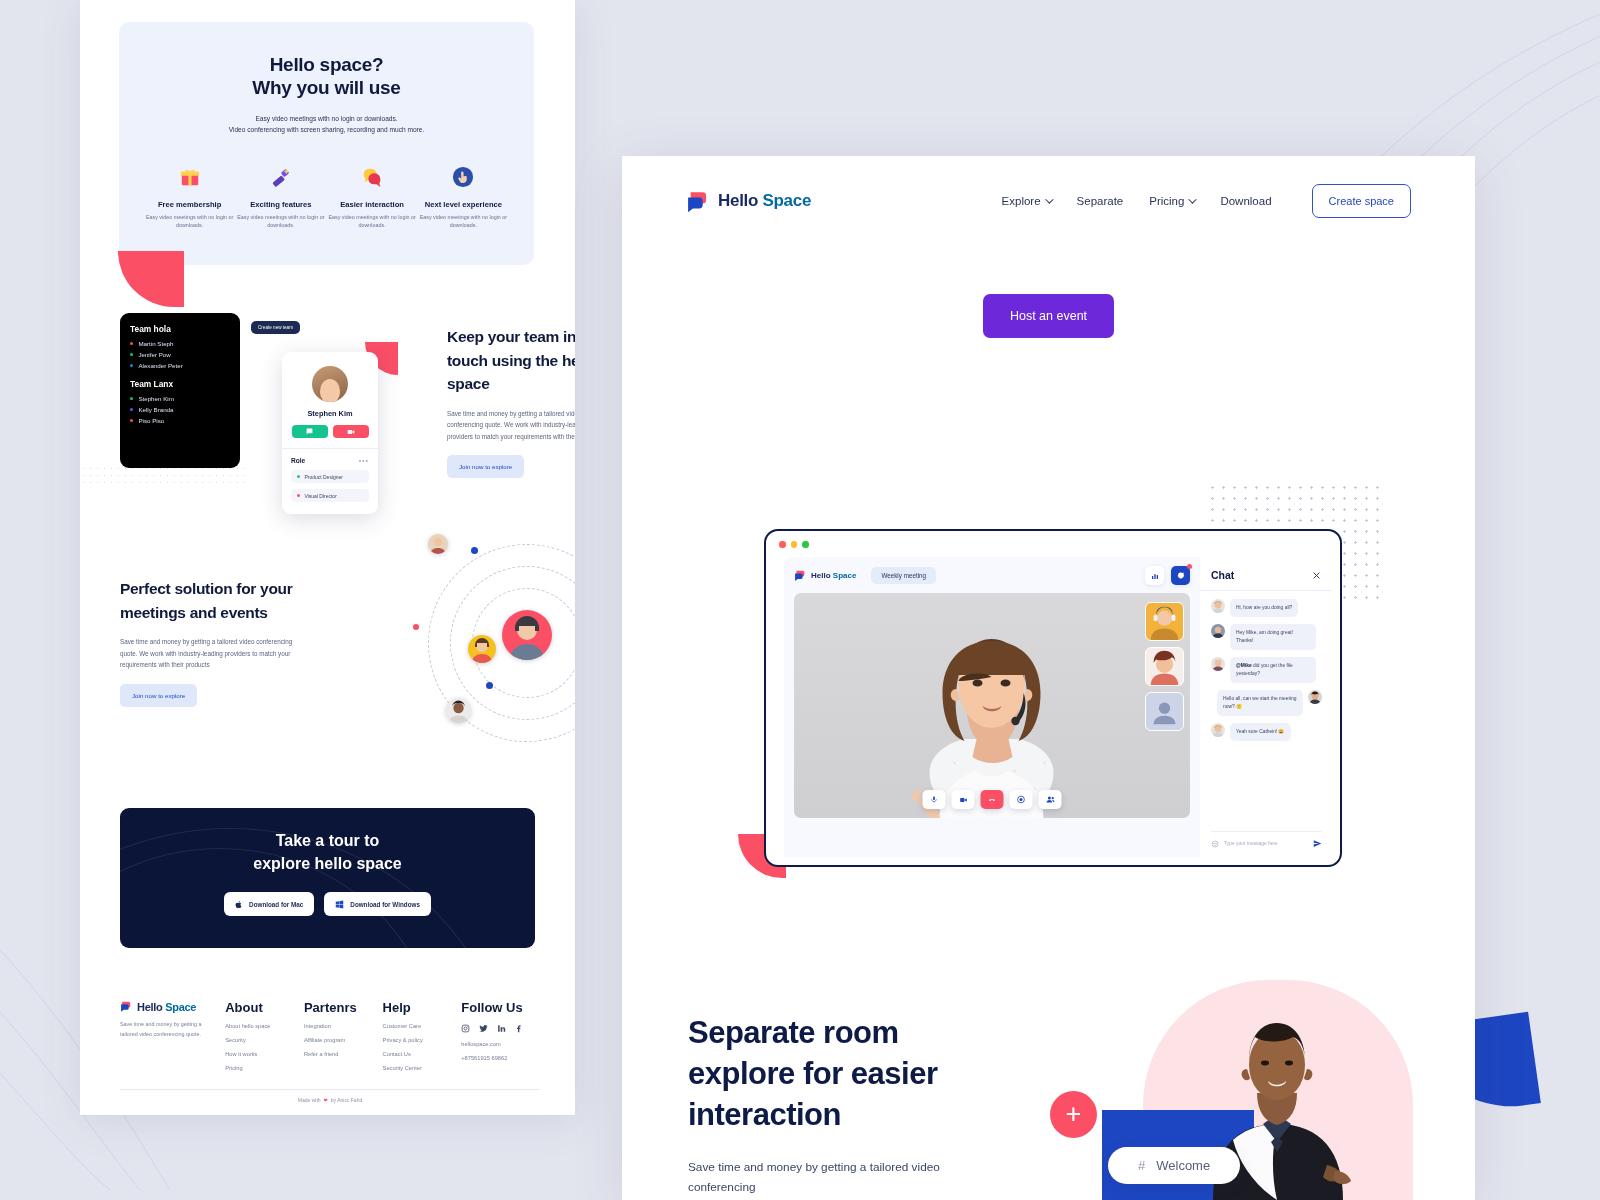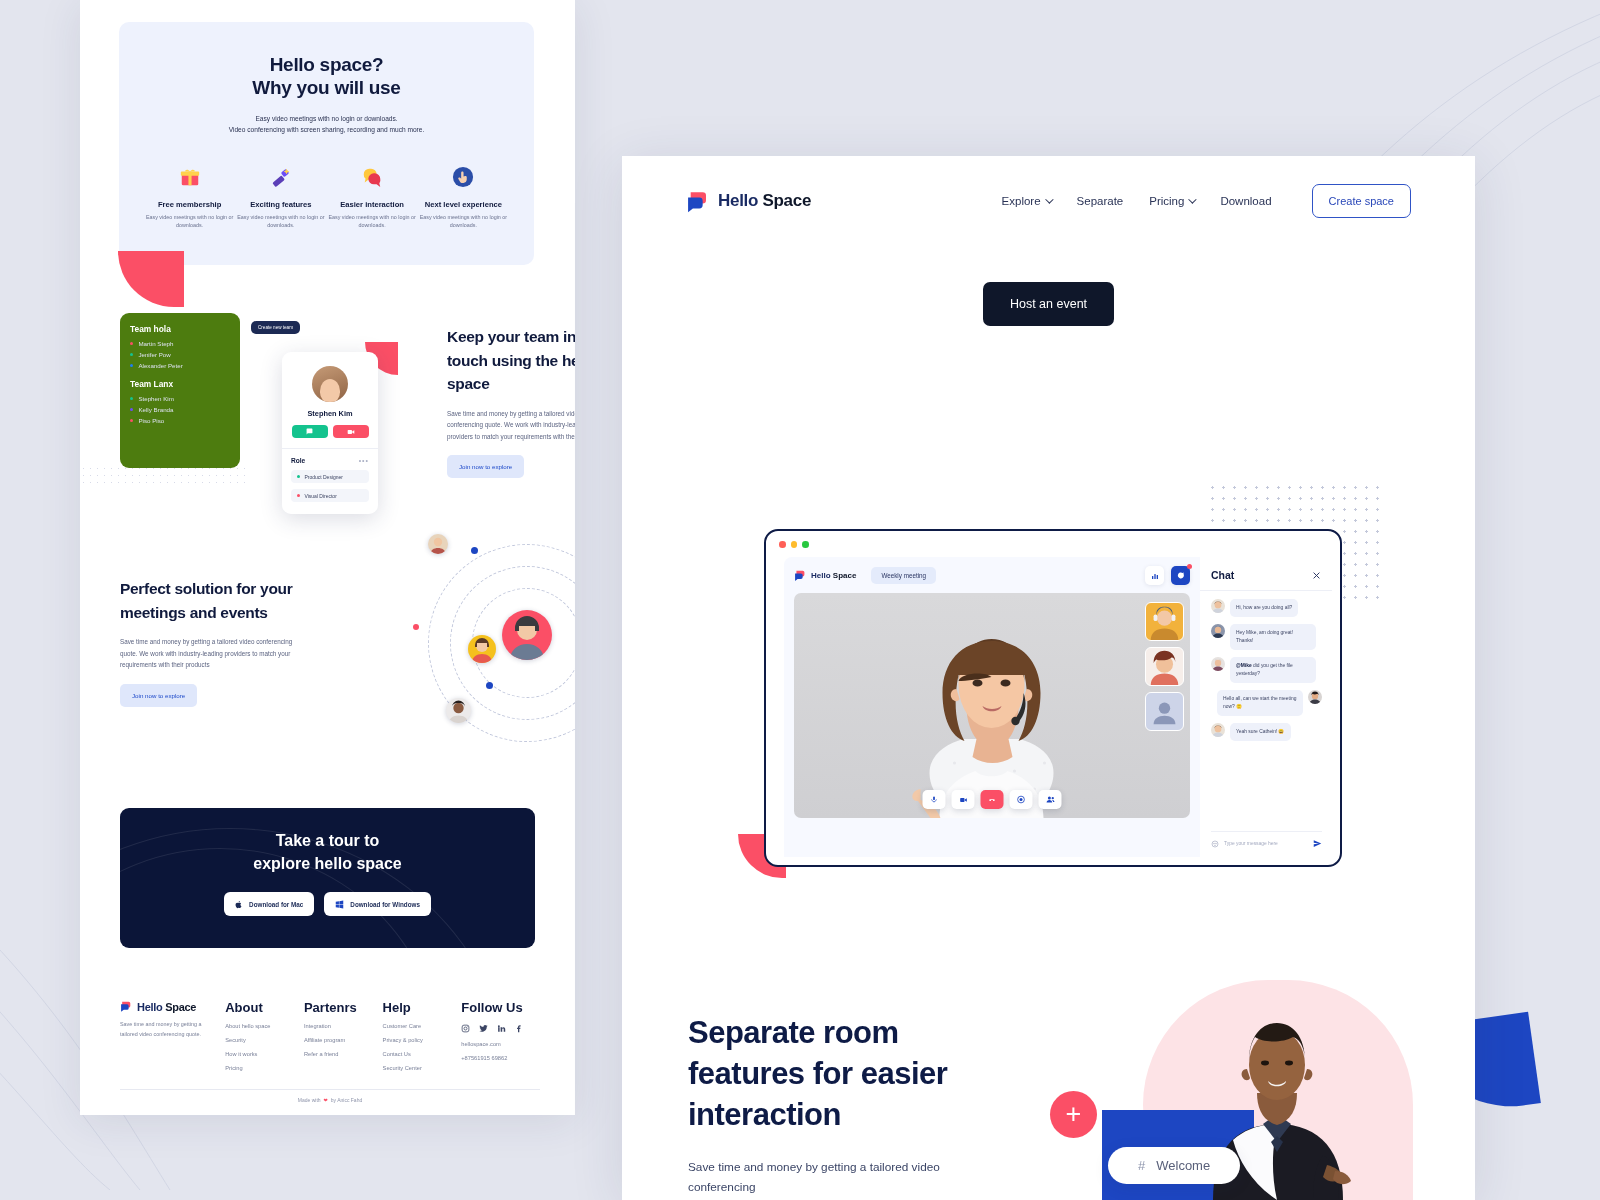--- a/index.html
+++ b/index.html
@@ -39,21 +39,21 @@
   }
   .why-feats { display: flex; justify-content: space-between; padding: 24px 25px 0 25px; }
   .feat { width: 92px; text-align: center; }
   .feat-ico { height: 36px; display: flex; align-items: center; justify-content: center; }
   .feat-name { font-size: 7.6px; font-weight: 700; color: #101a3d; margin-top: 5px; }
   .feat-desc { font-size: 5.4px; color: #6b7390; line-height: 8px; margin-top: 4px; }
 
   
   .team-card {
     position: absolute; left: 40px; top: 313px; width: 120px; height: 155px;
-    background: #4d7c0f; border-radius: 9px; padding: 11px 10px;
+    background: #000000; border-radius: 9px; padding: 11px 10px;
   }
   .team-new {
     position: absolute; right: -60px; top: 8px; background: #1c2a54; color: #fff;
     font-size: 4.6px; padding: 4px 7px; border-radius: 5px; white-space: nowrap;
   }
   .team-h { color: #fff; font-size: 8.4px; font-weight: 700; margin-bottom: 6px; }
   .team-h.second { margin-top: 10px; }
   .team-row { display: flex; align-items: center; gap: 5px; margin: 4px 0; }
   .dot { width: 3.4px; height: 3.4px; border-radius: 50%; flex: none; }
   .team-name { color: #dde2f0; font-size: 6.2px; }
@@ -152,37 +152,37 @@
     position: absolute; left: 622px; top: 156px; width: 853px; height: 1044px;
     background: #ffffff; box-shadow: 0 8px 50px rgba(40,50,90,.12); overflow: hidden;
   }
   .nav {
     display: flex; align-items: center; justify-content: space-between;
     padding: 28px 64px 0 64px;
   }
   .logo { display: flex; align-items: center; gap: 7px; }
   .logo-text { font-size: 17px; font-weight: 700; letter-spacing: -.3px; }
   .logo-hello { color: #1a2b63; }
-  .logo-space { color: #0f172a; }
+  .logo-space { color: #0369a1; }
   .nav-links { display: flex; align-items: center; gap: 26px; }
   .nav-link { font-size: 11.5px; color: #2a3356; display: flex; align-items: center; gap: 4px; }
   .chev { width: 6px; height: 6px; border-right: 1.3px solid #2a3356; border-bottom: 1.3px solid #2a3356; transform: rotate(45deg) translateY(-2px); }
   .nav-cta {
     border: 1.3px solid #2f53c6; color: #2947b8; font-size: 11px; border-radius: 7px;
     padding: 10px 16px; background: #fff; margin-left: 14px;
   }
 
   .hero { text-align: center; padding-top: 44px; }
   .hero h1 {
     color: #0e1b46; font-size: 37px; line-height: 51px; font-weight: 700;
     letter-spacing: -.8px; max-width: 620px; margin: 0 auto;
   }
   .hero p { color: #3b4566; font-size: 12.4px; line-height: 21px; margin-top: 20px; }
   .hero-btn {
-    display: inline-block; margin-top: 20px; background: #0f172a; color: #fff;
+    display: inline-block; margin-top: 32px; background: #6d28d9; color: #fff;
     font-size: 12.5px; padding: 15px 27px; border-radius: 7px;
   }
 
   
   .dotgrid {
     position: absolute; background-image: radial-gradient(#c3c8da 1.1px, transparent 1.1px);
     background-size: 11px 11px;
   }
 
   
@@ -812,21 +812,21 @@
             <div class="ci-ph">Type your message here</div>
             <svg width="9" height="9" viewBox="0 0 24 24" fill="#1d46c2">
                 <path d="M2 21l20-9L2 3v7l14 2-14 2z"></path>
               </svg>
           </div>
         </div>
       </div>
     </div>
 
     <div class="sep-room">
-      <h2>Separate room features for easier interaction</h2>
+      <h2>Separate room explore for easier interaction</h2>
       <p>Save time and money by getting a tailored video conferencing</p>
     </div>
 
     <div class="pink-blob"></div>
     <div class="blue-sq"></div>
 
     <svg class="man" viewBox="0 0 205 205">
       <path d="M38 205c0-48 20-76 64-76s66 28 66 76z" fill="#1b1b23"></path>
       <path d="M102 205c-8-36-2-62 0-76-18 0-33 6-44 16 6 22 20 44 44 60z" fill="#fbfbfd"></path>
       <path d="M88 129l14 18 14-18-14-10z" fill="#2f3a52"></path>

